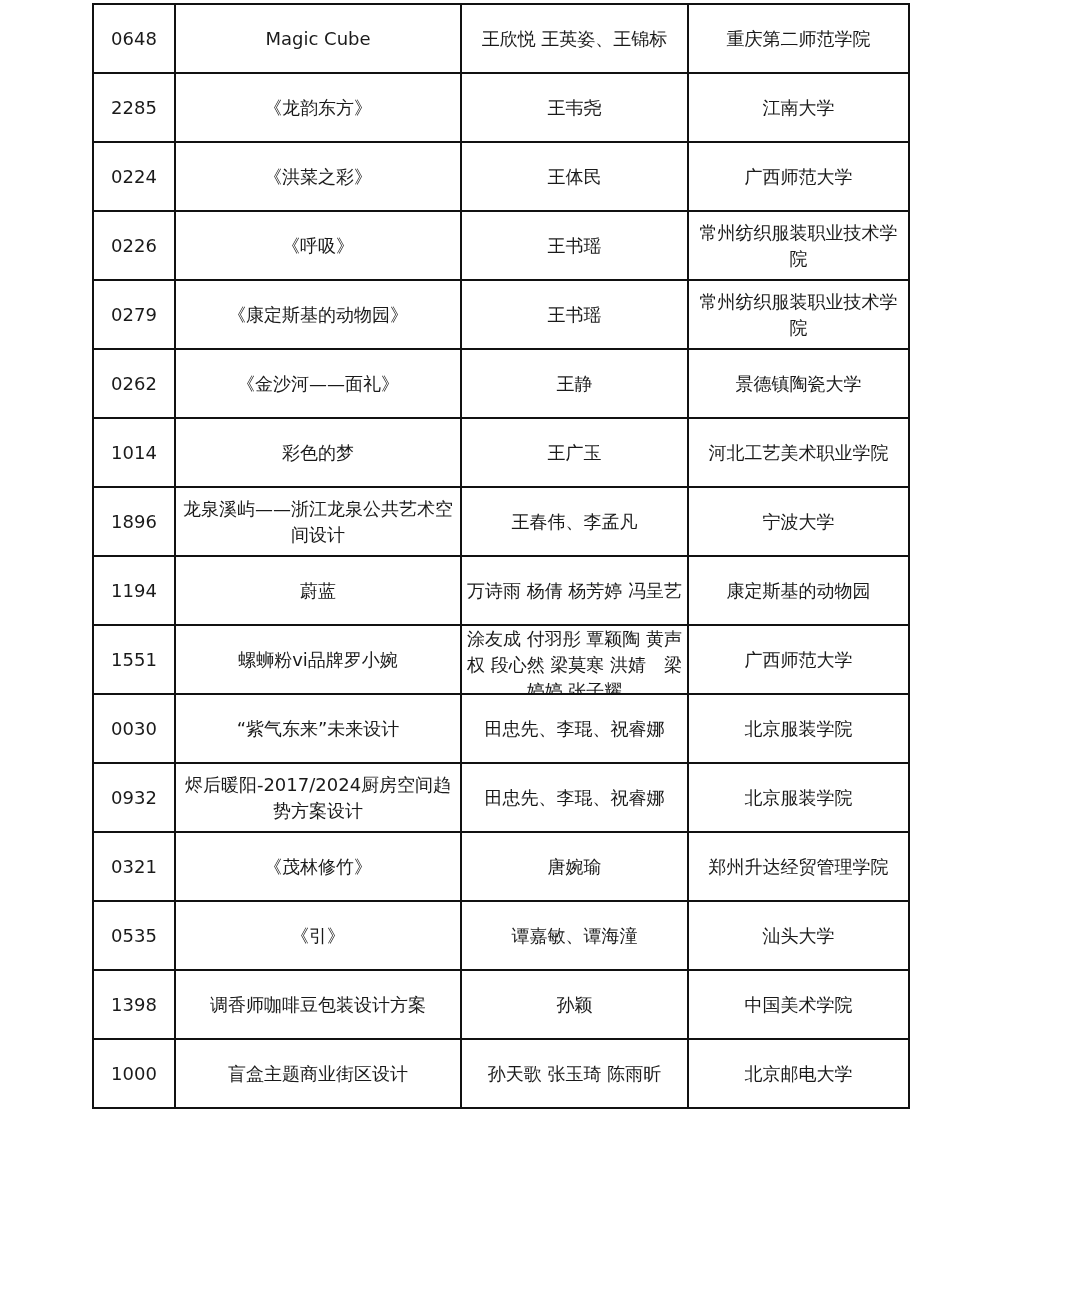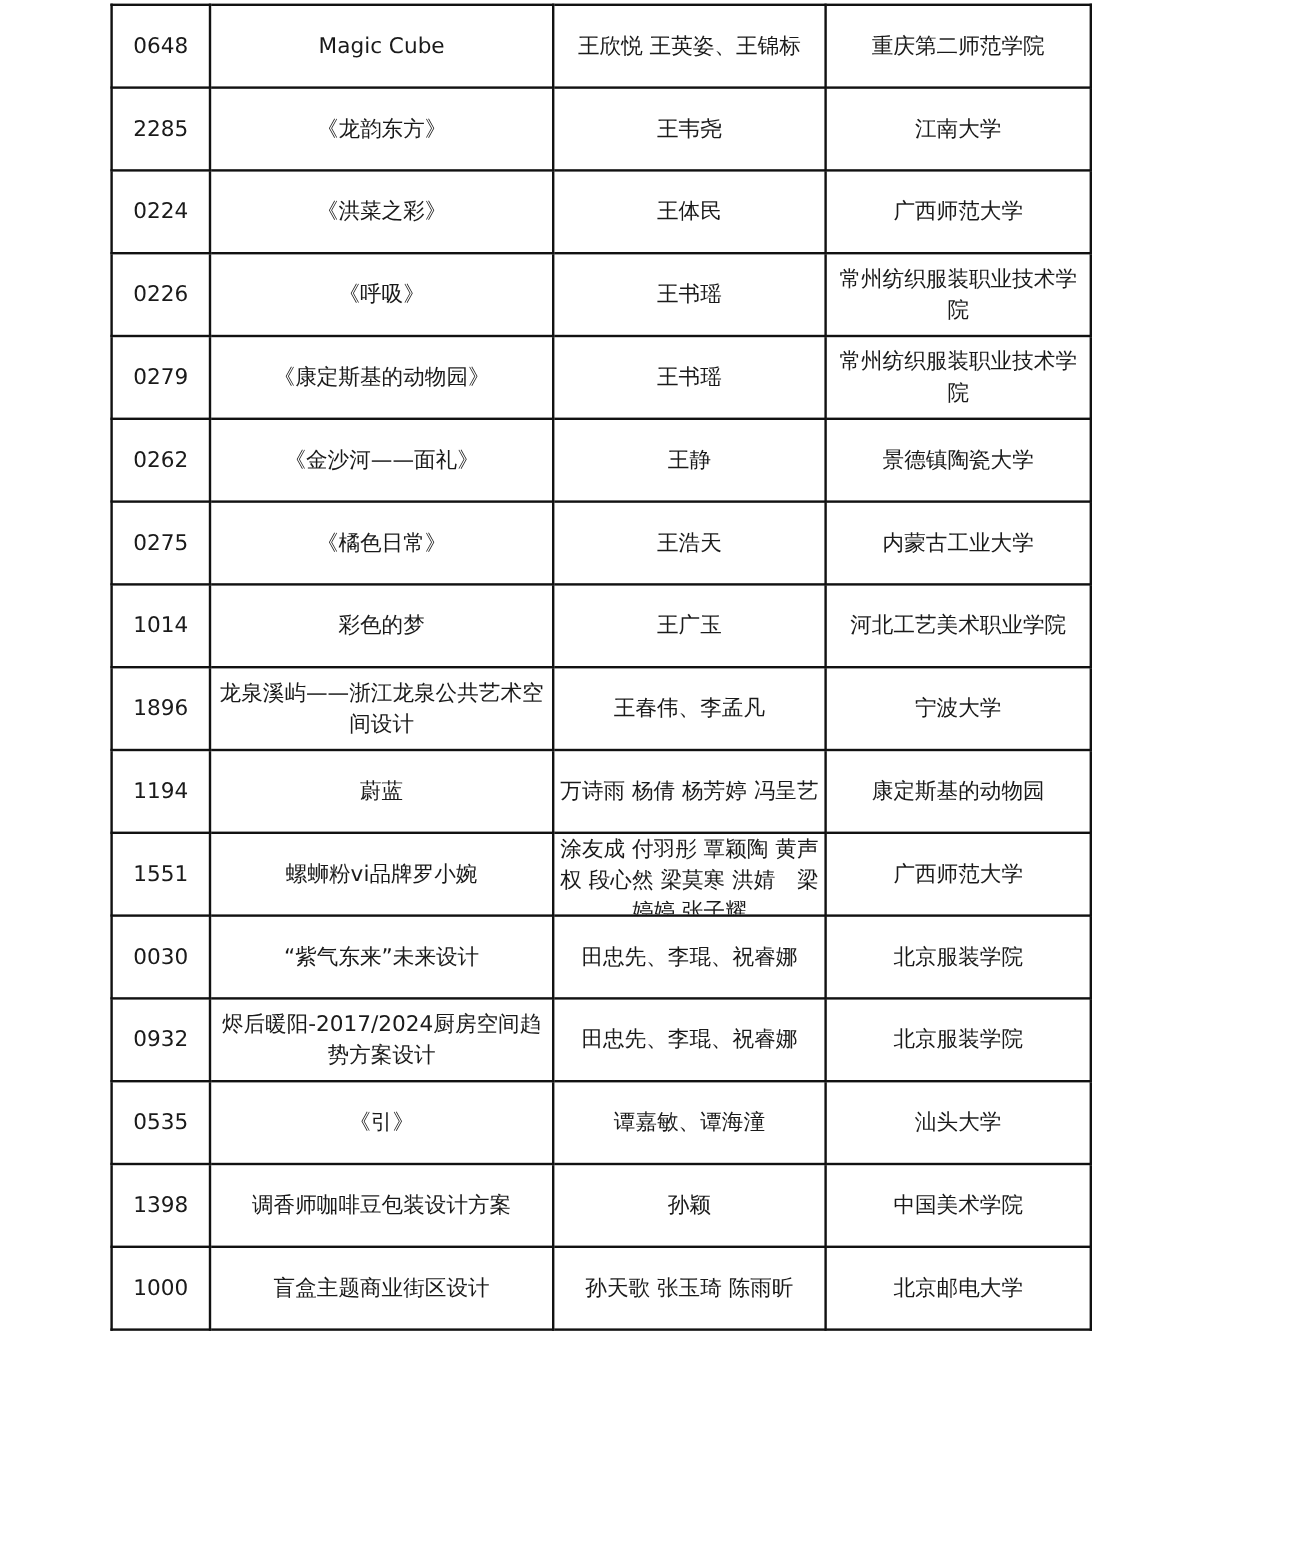--- a/index.html
+++ b/index.html
@@ -137,34 +137,20 @@
           <span class="cell-clip">《金沙河——面礼》</span>
         </td>
     <td class="col-authors">
           <span class="cell-clip tight">王静</span>
         </td>
     <td class="col-school">
           <span class="cell-clip">景德镇陶瓷大学</span>
         </td>
   </tr>
 
-  <tr>
-    <td class="col-id">
-          <span class="cell-clip">0275</span>
-        </td>
-    <td class="col-title">
-          <span class="cell-clip">《橘色日常》</span>
-        </td>
-    <td class="col-authors">
-          <span class="cell-clip tight">王浩天</span>
-        </td>
-    <td class="col-school">
-          <span class="cell-clip">内蒙古工业大学</span>
-        </td>
-  </tr>
 
 
   <tr>
     <td class="col-id">
           <span class="cell-clip">1014</span>
         </td>
     <td class="col-title">
           <span class="cell-clip">彩色的梦</span>
         </td>
     <td class="col-authors">
@@ -243,20 +229,34 @@
           <span class="cell-clip">烬后暖阳-2017/2024厨房空间趋势方案设计</span>
         </td>
     <td class="col-authors">
           <span class="cell-clip tight">田忠先、李琨、祝睿娜</span>
         </td>
     <td class="col-school">
           <span class="cell-clip">北京服装学院</span>
         </td>
   </tr>
 
+  <tr>
+    <td class="col-id">
+          <span class="cell-clip">0321</span>
+        </td>
+    <td class="col-title">
+          <span class="cell-clip">《茂林修竹》</span>
+        </td>
+    <td class="col-authors">
+          <span class="cell-clip tight">唐婉瑜</span>
+        </td>
+    <td class="col-school">
+          <span class="cell-clip">郑州升达经贸管理学院</span>
+        </td>
+  </tr>
 
   <tr>
     <td class="col-id">
           <span class="cell-clip">0535</span>
         </td>
     <td class="col-title">
           <span class="cell-clip">《引》</span>
         </td>
     <td class="col-authors">
           <span class="cell-clip tight">谭嘉敏、谭海潼</span>

